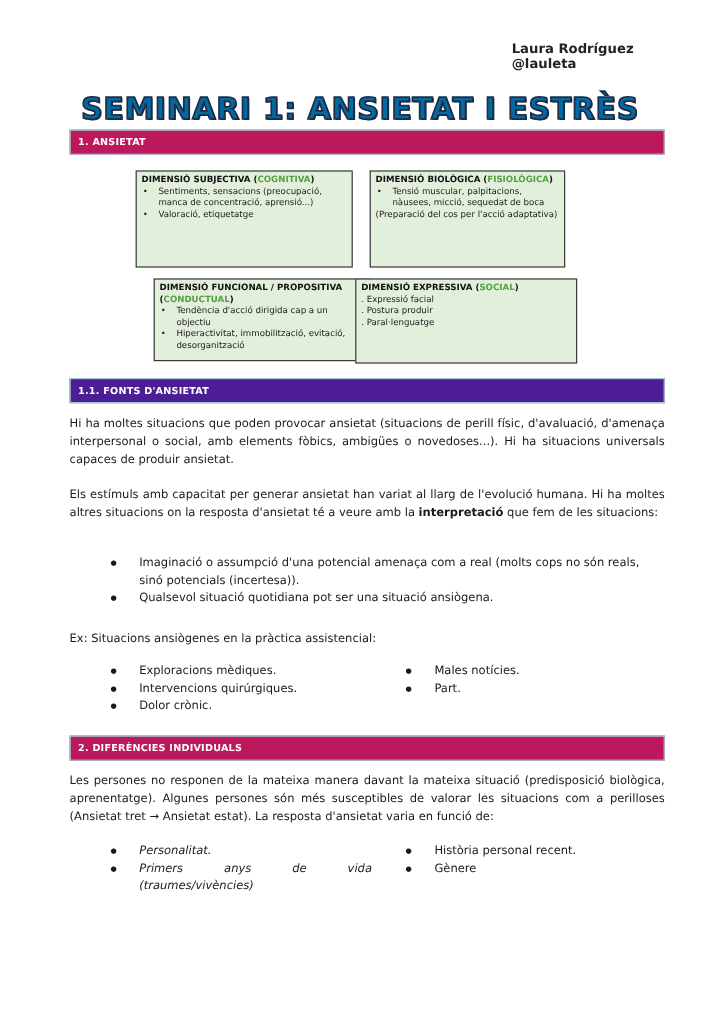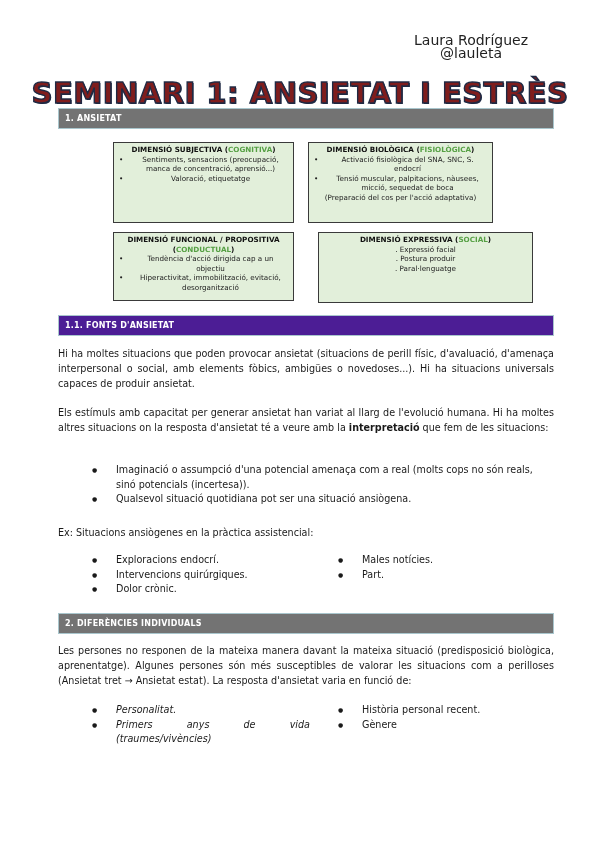--- a/index.html
+++ b/index.html
@@ -1,32 +1,32 @@
 <!DOCTYPE html>
 <html><head>
 <meta charset="utf-8">
 <style>
   html, body { margin: 0; padding: 0; background: #ffffff; }
   body { width: 600px; height: 848px; position: relative; overflow: hidden;
          font-family: "DejaVu Sans", sans-serif; color: #1c1c1c; }
-  .author { position: absolute; right: 72px; top: 34px; text-align: center;
-            font-size: 14px; line-height: 13px; color: #222; }
+  .author { position: absolute; right: 72px; top: 34px; text-align: left;
+            font-size: 11px; line-height: 13px; color: #222; font-weight: bold; }
   .title { position: absolute; left: 0; width: 600px; top: 76px; text-align: center;
-           font-family: "DejaVu Sans", sans-serif; font-weight: bold; font-size: 29px;
-           letter-spacing: 0.5px; color: #7f1d1d;
+           font-family: "DejaVu Sans", sans-serif; font-weight: bold; font-size: 25px;
+           letter-spacing: 0.5px; color: #0369a1;
            -webkit-text-stroke: 1.4px #1f2a44;
            text-shadow: 1px 1px 0 #1f2a44; }
   .sec-bar { position: absolute; left: 58px; width: 496px; height: 21px;
-             background: #737373; border: 1px solid #a9c6cd; box-sizing: border-box;
+             background: #be185d; border: 1px solid #a9c6cd; box-sizing: border-box;
              color: #fff; font-weight: bold; font-size: 8px; line-height: 19px;
              padding-left: 6px; letter-spacing: 0.2px; }
   .sec-bar.light { background: #4c1d95; }
   .box { position: absolute; background: #e2efda; border: 1px solid #3a3a3a;
          border-top-width: 1.5px; box-sizing: border-box; font-size: 7.2px;
-         line-height: 9.5px; padding: 2px 4px; color: #222; text-align: center; }
+         line-height: 9.5px; padding: 2px 4px; color: #222; }
   .box .hd { font-weight: bold; color: #111; }
   .box .hd .g { color: #56a044; }
   .box ul { margin: 0; padding: 0; list-style: none; }
   .box li { position: relative; padding-left: 14px; }
   .box li::before { content: "•"; position: absolute; left: 1px; }
   .box .dot { padding-left: 0; }
   .box .dot::before { content: ""; }
   .para { position: absolute; left: 58px; width: 496px; font-size: 9.6px;
           line-height: 15px; text-align: justify; color: #1a1a1a; }
   .para b { font-weight: bold; }
@@ -48,38 +48,37 @@
 <div class="sec-bar" style="top:108px;">1. ANSIETAT</div>
 
 <div class="box" style="left:113px; top:142px; width:181px; height:81px;">
   <div class="hd"><span>DIMENSIÓ SUBJECTIVA (</span><span class="g">COGNITIVA</span><span>)</span></div>
   <ul>
     <li>Sentiments, sensacions (preocupació, manca de concentració, aprensió...)</li>
     <li>Valoració, etiquetatge</li>
   </ul>
 </div>
 
-<div class="box" style="left:308px; top:142px; width:185px; height:81px;">
+<div class="box" style="left:308px; top:142px; width:163px; height:81px;">
   <div class="hd"><span>DIMENSIÓ BIOLÒGICA (</span><span class="g">FISIOLÒGICA</span><span>)</span></div>
   <ul>
-    <li>Activació fisiològica del SNA, SNC, S. endocrí</li>
     <li>Tensió muscular, palpitacions, nàusees, micció, sequedat de boca</li>
   </ul>
   <div>(Preparació del cos per l'acció adaptativa)</div>
 </div>
 
-<div class="box" style="left:113px; top:232px; width:181px; height:69px;">
+<div class="box" style="left:128px; top:232px; width:181px; height:69px;">
   <div class="hd"><span>DIMENSIÓ FUNCIONAL / PROPOSITIVA (</span><span class="g">CONDUCTUAL</span><span>)</span></div>
   <ul>
     <li>Tendència d'acció dirigida cap a un objectiu</li>
     <li>Hiperactivitat, immobilització, evitació, desorganització</li>
   </ul>
 </div>
 
-<div class="box" style="left:318px; top:232px; width:215px; height:71px;">
+<div class="box" style="left:296px; top:232px; width:185px; height:71px;">
   <div class="hd"><span>DIMENSIÓ EXPRESSIVA (</span><span class="g">SOCIAL</span><span>)</span></div>
   <ul>
     <li class="dot">. Expressió facial</li>
     <li class="dot">. Postura produir</li>
     <li class="dot">. Paral·lenguatge</li>
   </ul>
 </div>
 
 <div class="sec-bar light" style="top:315px;">1.1. FONTS D'ANSIETAT</div>
 
@@ -88,21 +87,21 @@
 <div class="para" style="top:405px;"><span>Els estímuls amb capacitat per generar ansietat han variat al llarg de l'evolució humana. Hi ha moltes altres situacions on la resposta d'ansietat té a veure amb la </span><b>interpretació</b><span> que fem de les situacions:</span></div>
 
 <ul class="blist" style="left:92px; top:463px; width:462px;">
   <li>Imaginació o assumpció d'una potencial amenaça com a real (molts cops no són reals, sinó potencials (incertesa)).</li>
   <li>Qualsevol situació quotidiana pot ser una situació ansiògena.</li>
 </ul>
 
 <div class="para" style="top:525px;">Ex: Situacions ansiògenes en la pràctica assistencial:</div>
 
 <ul class="blist" style="left:92px; top:553px; width:230px;">
-  <li>Exploracions endocrí.</li>
+  <li>Exploracions mèdiques.</li>
   <li>Intervencions quirúrgiques.</li>
   <li>Dolor crònic.</li>
 </ul>
 <ul class="blist" style="left:338px; top:553px; width:210px;">
   <li>Males notícies.</li>
   <li>Part.</li>
 </ul>
 
 <div class="sec-bar" style="top:613px;">2. DIFERÈNCIES INDIVIDUALS</div>
 

